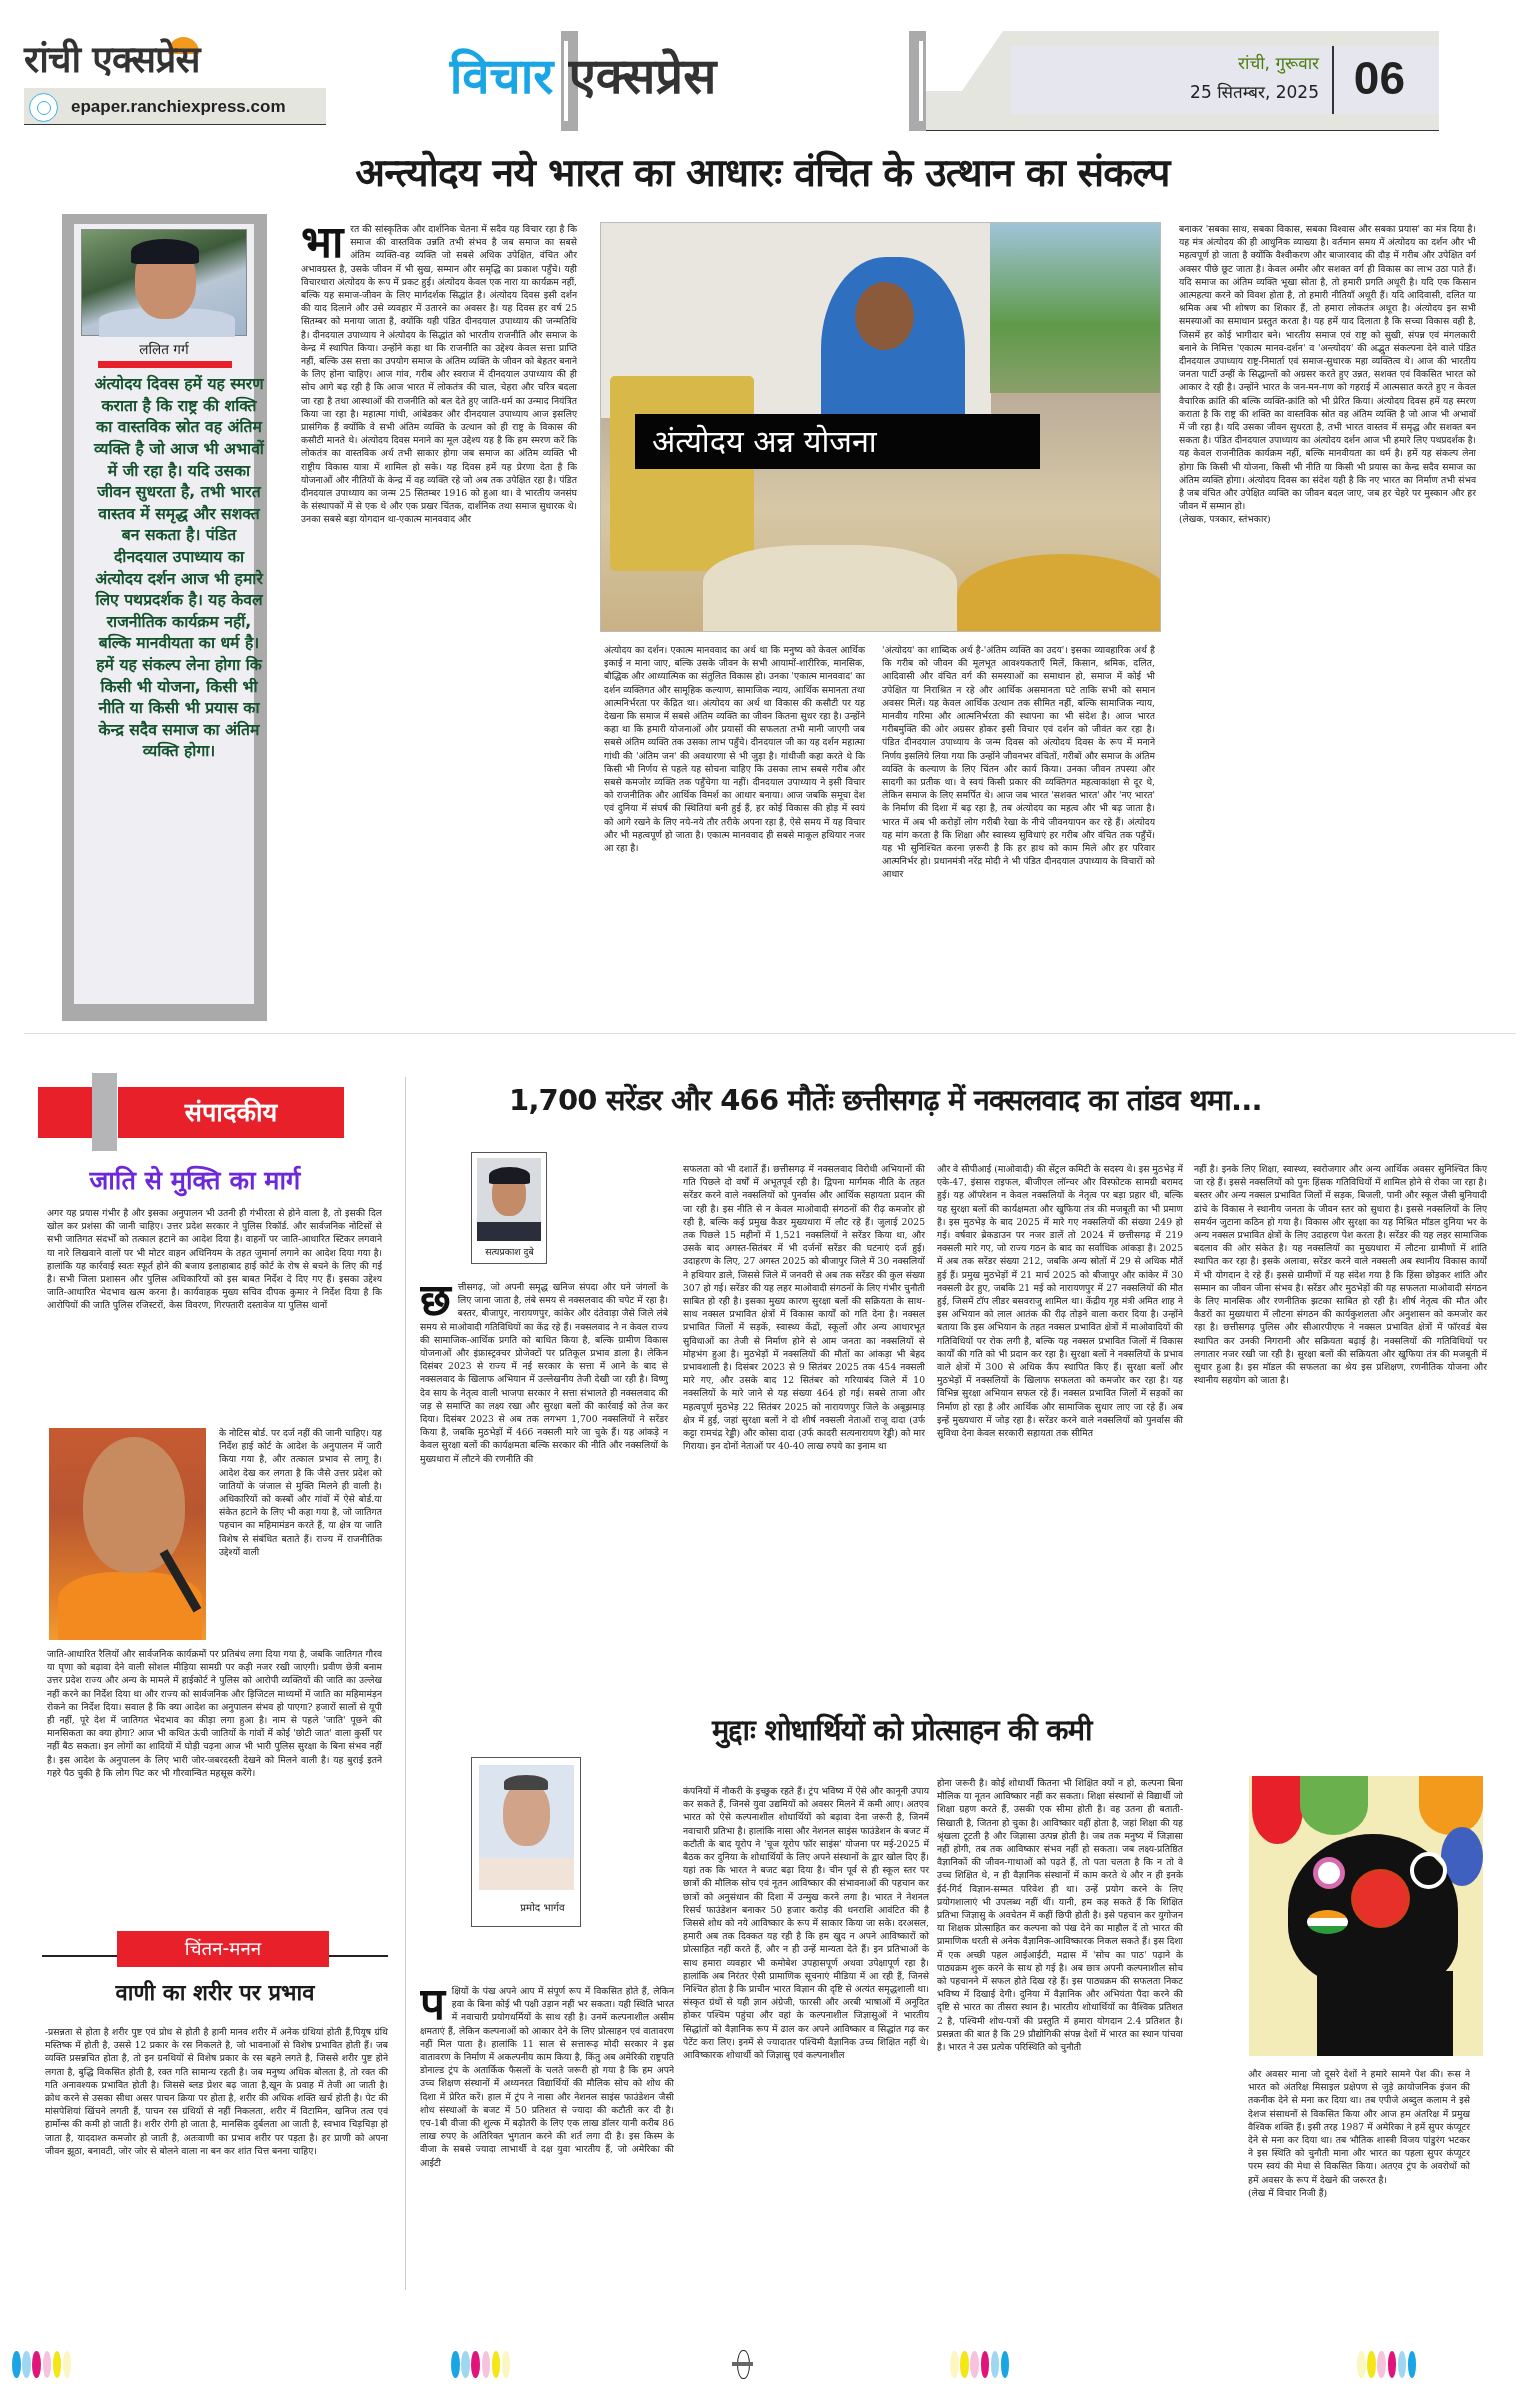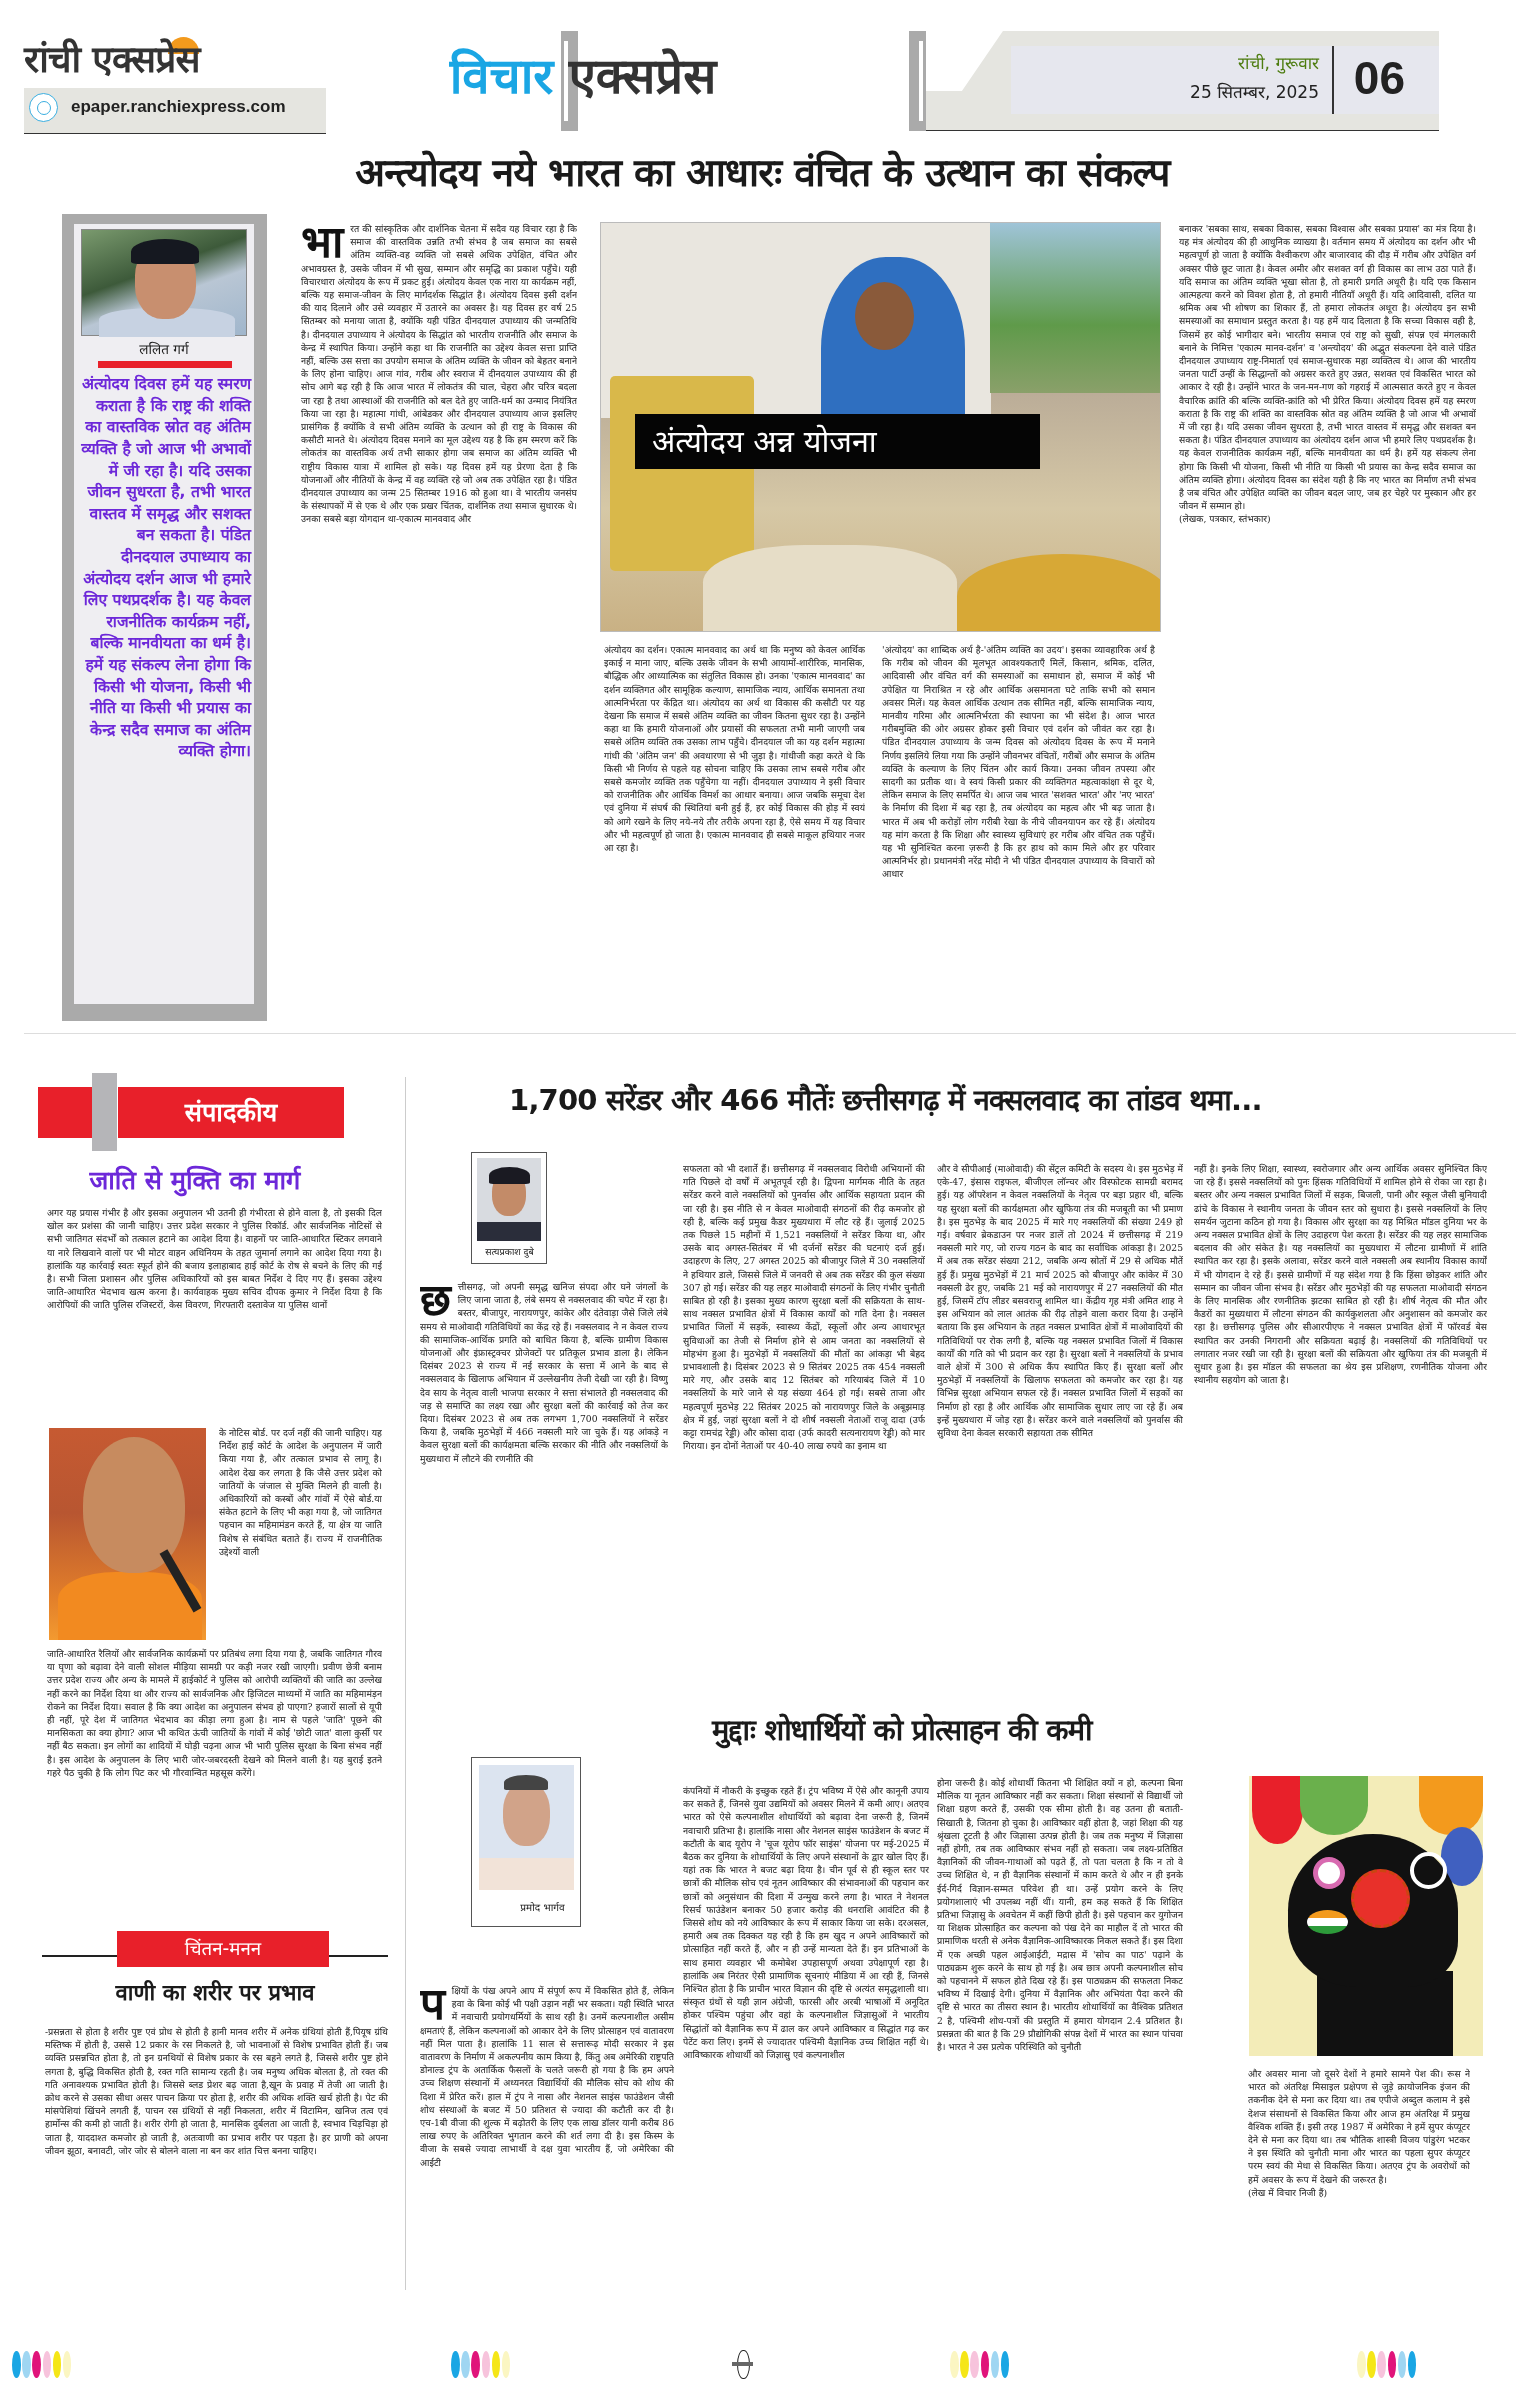--- a/index.html
+++ b/index.html
@@ -4,21 +4,21 @@
 <style>
   * { box-sizing: border-box; margin: 0; padding: 0; }
   html, body { width: 1525px; height: 2401px; background: #ffffff; overflow: hidden; }
   body { font-family: "DejaVu Serif", serif; color: #222; position: relative; }
   .abs { position: absolute; }
 
   
   .logo-wrap { left: 24px; top: 32px; width: 305px; height: 100px; }
   .logo-text { position:absolute; left:0; top:0; font-family:"DejaVu Serif", serif; font-weight:bold; font-size:37px; color:#333; letter-spacing:-0.8px; }
   .logo-sun { position:absolute; left:144px; top:5.1px; width:30.5px; height:17px; border-radius:30.5px 30.5px 0 0; background:#f39a1d; }
-  .url-bar { position:absolute; left:0; top:56px; width:302px; height:46px; background:#e5e5e0; border-bottom:1.7px solid #333; }
+  .url-bar { position:absolute; left:0; top:56px; width:302px; height:37px; background:#e5e5e0; border-bottom:1.7px solid #333; }
   .url-icon { position:absolute; left:5.1px; top:5.1px; width:29px; height:29px; border-radius:50%; background:#fff; border:1.7px solid #3aaee0; }
   .url-icon::after { content:""; position:absolute; left:6.8px; top:6.8px; width:12px; height:12px; border-radius:50%; border:1.7px solid #3aaee0; }
   .url-text { position:absolute; left:47px; top:8.5px; font-family:"Liberation Sans", sans-serif; font-weight:bold; font-size:17px; color:#222; }
 
   .bracket { background:#aaa; width:17px; height:100px; top:31px; }
   .bracket-inner { position:absolute; top:10.2px; width:3.4px; height:80px; background:#fff; }
   .section-title { left:354px; top:41px; width:458px; text-align:center; font-family:"DejaVu Sans", sans-serif; font-weight:bold; font-size:49px; }
   .section-title .blue { color:#1aa6e4; }
   .section-title .gray { color:#333; margin-left:15.3px; }
 
@@ -34,21 +34,21 @@
 
   
   .author-box { left:62px; top:214px; width:205px; height:807px; background:#aaa; }
   .author-inner { position:absolute; left:12px; top:10.2px; width:180px; height:780px; background:#efeef2; }
   .author-photo { position:absolute; left:6.8px; top:5.1px; width:166px; height:107px; background: linear-gradient(160deg, #7a9a6e 0%, #3d5a3a 40%, #b9c6d4 60%, #a0b6cc 100%); border:0.8px solid #888; }
   .author-photo .face { position:absolute; left:53px; top:15.3px; width:61px; height:73px; border-radius:40% 40% 45% 45%; background:#c88f6f; }
   .author-photo .hair { position:absolute; left:49px; top:8.5px; width:68px; height:25.4px; border-radius:50% 50% 10% 10%; background:#151820; }
   .author-photo .jacket { position:absolute; left:17px; top:78px; width:136px; height:29px; background:#c7d2e2; border-radius:40% 40% 0 0; }
   .author-name { position:absolute; left:0; top:115px; width:180px; text-align:center; font-family:"DejaVu Sans", sans-serif; font-size:13.6px; color:#222; }
   .author-redbar { position:absolute; left:24px; top:137px; width:134px; height:6.8px; background:#e8202a; }
-  .pull-quote { position:absolute; left:7px; top:149px; width:170px; text-align:right; font-family:"DejaVu Sans", sans-serif; font-weight:bold; font-size:15.7px; line-height:21.6px; color:#6d28d9; }
+  .pull-quote { position:absolute; left:20px; top:149px; width:170px; text-align:center; font-family:"DejaVu Sans", sans-serif; font-weight:bold; font-size:15.7px; line-height:21.6px; color:#14532d; }
 
   
   .col { font-family:"DejaVu Serif", serif; font-size:9.2px; line-height:13.2px; color:#222; text-align:justify; overflow:hidden; }
   .drop-cap { float:left; font-family:"DejaVu Sans", sans-serif; font-weight:bold; font-size:44px; line-height:39px; margin-right:6.8px; color:#111; }
 
   .lead-col1 { left:301px; top:222px; width:276px; height:814px; }
   .lead-col3 { left:604px; top:643px; width:261px; height:392px; }
   .lead-col4 { left:882px; top:643px; width:273px; height:392px; }
   .lead-col5 { left:1179px; top:222px; width:297px; height:812px; }
 

